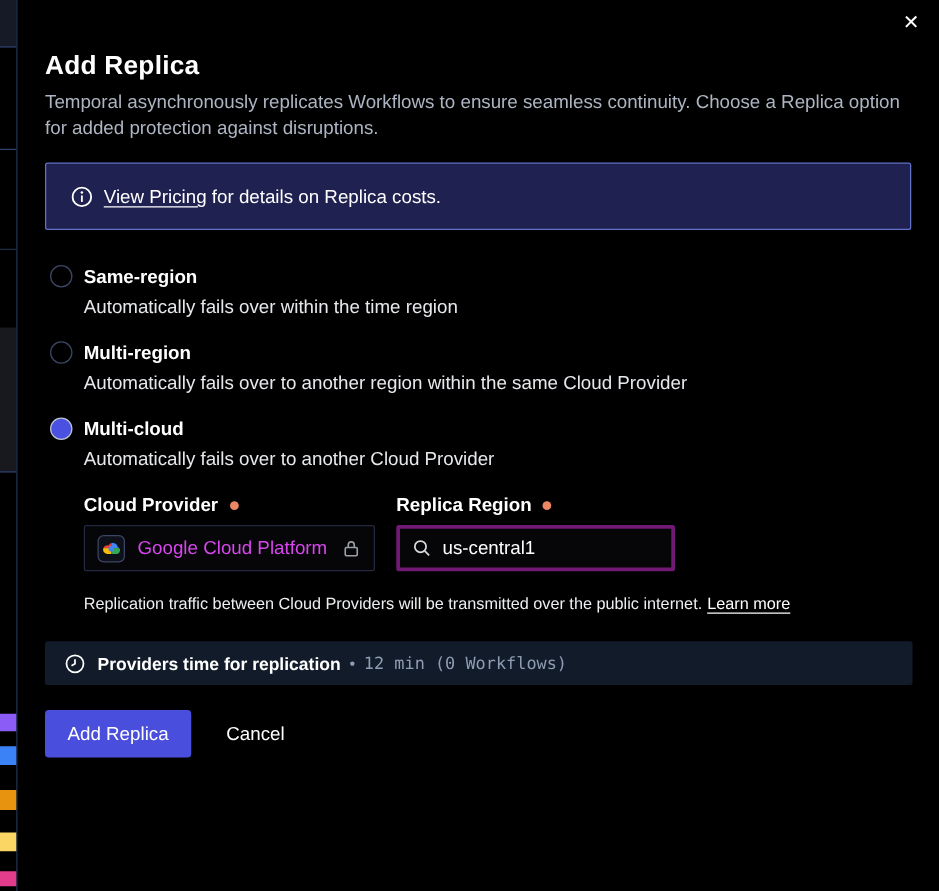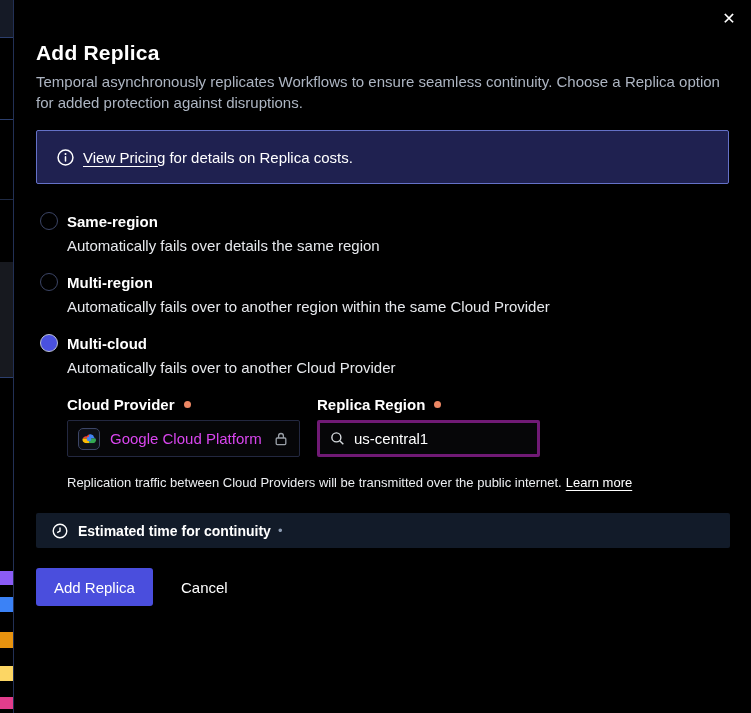--- a/index.html
+++ b/index.html
@@ -97,21 +97,21 @@
         <rect x="7.3" y="6.7" width="1.4" height="5.2" rx="0.7" fill="#ffffff"></rect>
       </svg>
     </span>
     <span class="txt">
       <a>View Pricing</a><span> for details on Replica costs.</span>
     </span>
   </div>
 
   <div class="radio" style="top:212px"></div>
   <div class="opt-label" style="top:213px">Same-region</div>
-  <div class="opt-desc" style="top:237px">Automatically fails over details the same region</div>
+  <div class="opt-desc" style="top:237px">Automatically fails over within the time region</div>
 
   <div class="radio" style="top:273px"></div>
   <div class="opt-label" style="top:274px">Multi-region</div>
   <div class="opt-desc" style="top:298px">Automatically fails over to another region within the same Cloud Provider</div>
 
   <div class="radio selected" style="top: 334px; background-color: rgb(74, 81, 224);"></div>
   <div class="opt-label" style="top:335px">Multi-cloud</div>
   <div class="opt-desc" style="top:359px">Automatically fails over to another Cloud Provider</div>
 
   <div class="field-label" style="left:67px">
@@ -163,20 +163,21 @@
     <span>Replication traffic between Cloud Providers will be transmitted over the public internet.</span><a>Learn more</a>
   </div>
 
   <div class="estimate-banner" style="background-color: rgb(18, 27, 41);">
     <span>
       <svg width="16" height="16" viewBox="0 0 16 16" fill="none" stroke="#ffffff" stroke-width="1.4">
         <circle cx="8" cy="8" r="6.8"></circle>
         <path d="M8 4.4 V8 L5.2 9.6"></path>
       </svg>
     </span>
-    <span class="lbl">Estimated time for continuity</span>
+    <span class="lbl">Providers time for replication</span>
     <span class="sep">•</span>
+    <span class="val">12 min (0 Workflows)</span>
   </div>
 
   <button class="submit-btn" style="background-color: rgb(74, 78, 221);">Add Replica</button>
   <button class="cancel-btn">Cancel</button>
 
 </div>
 
 </body></html>

